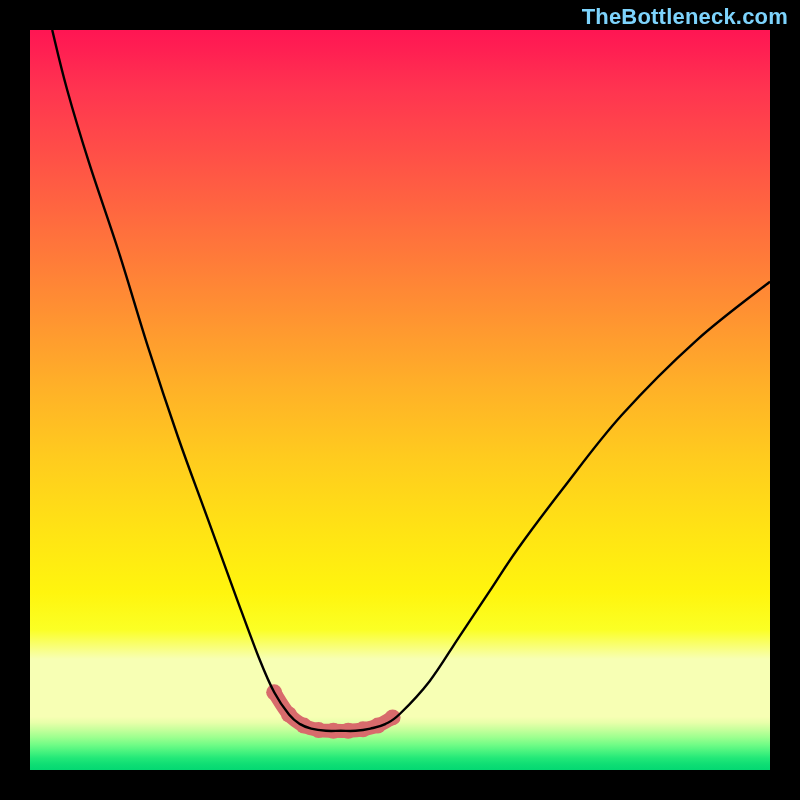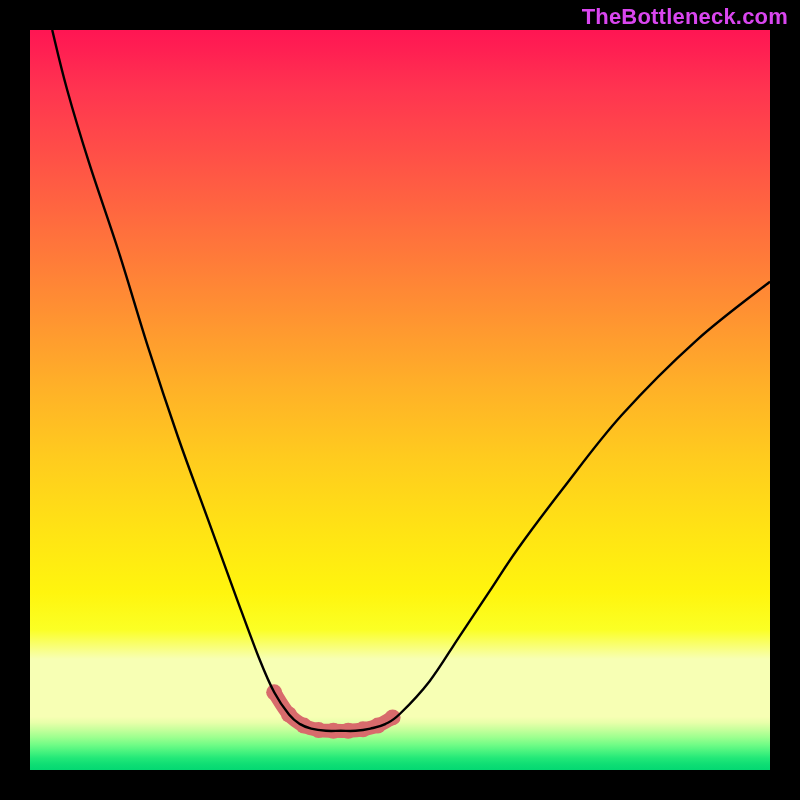--- a/index.html
+++ b/index.html
@@ -18,21 +18,21 @@
     width: 800px;
     height: 800px;
     background: #000;
   }
   .watermark {
     position: absolute;
     top: 4px;
     right: 12px;
     font-family: Arial, Helvetica, sans-serif;
     font-size: 22px;
-    color: #d946ef;
+    color: #7dd3fc;
     font-weight: 600;
     letter-spacing: 0.2px;
   }
   
   .plot {
     position: absolute;
     left: 30px;
     top: 30px;
     width: 740px;
     height: 740px;

